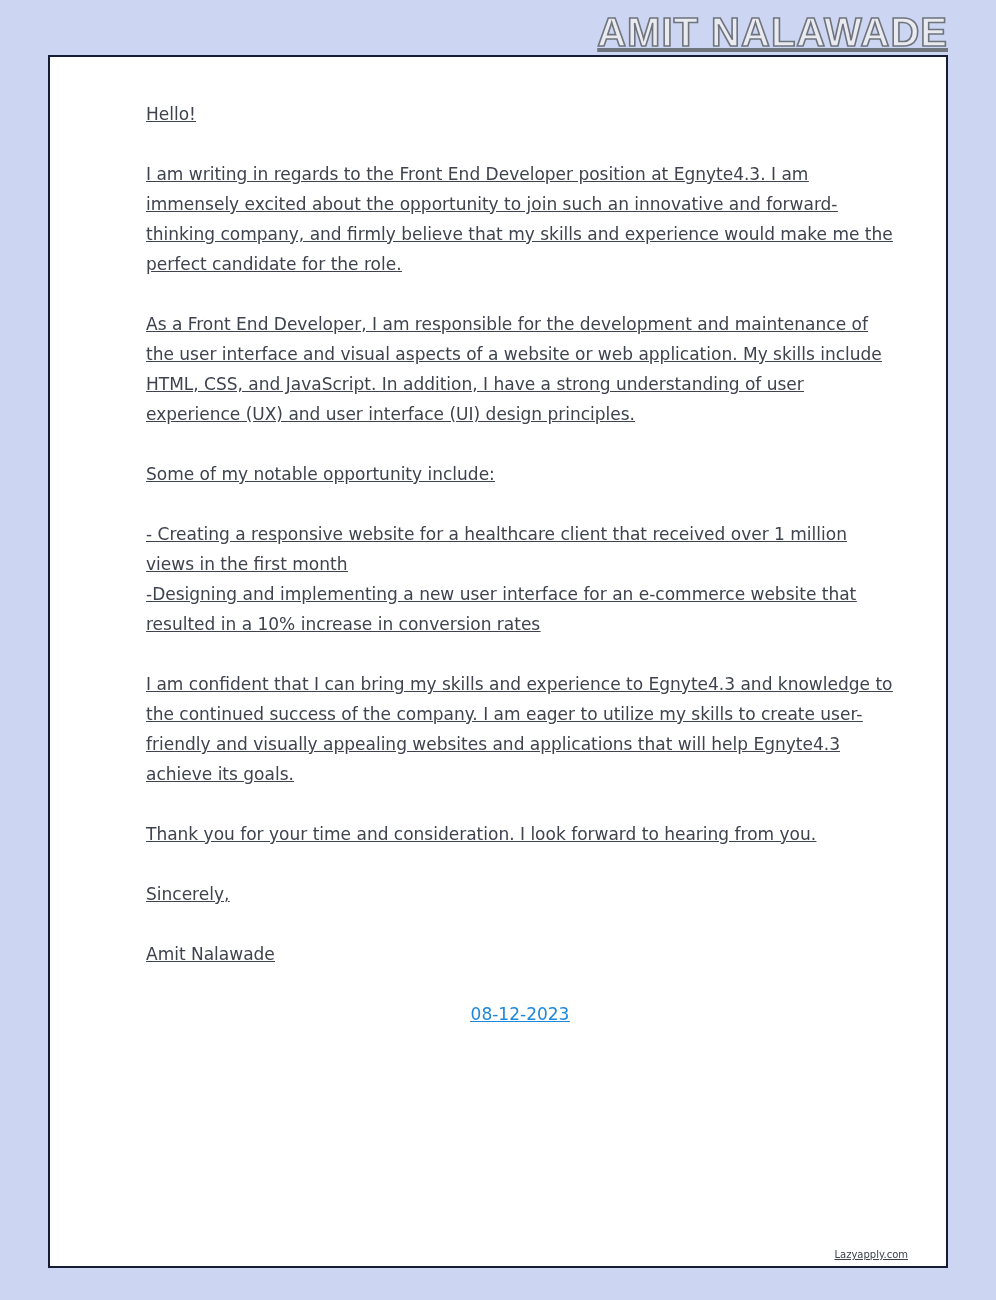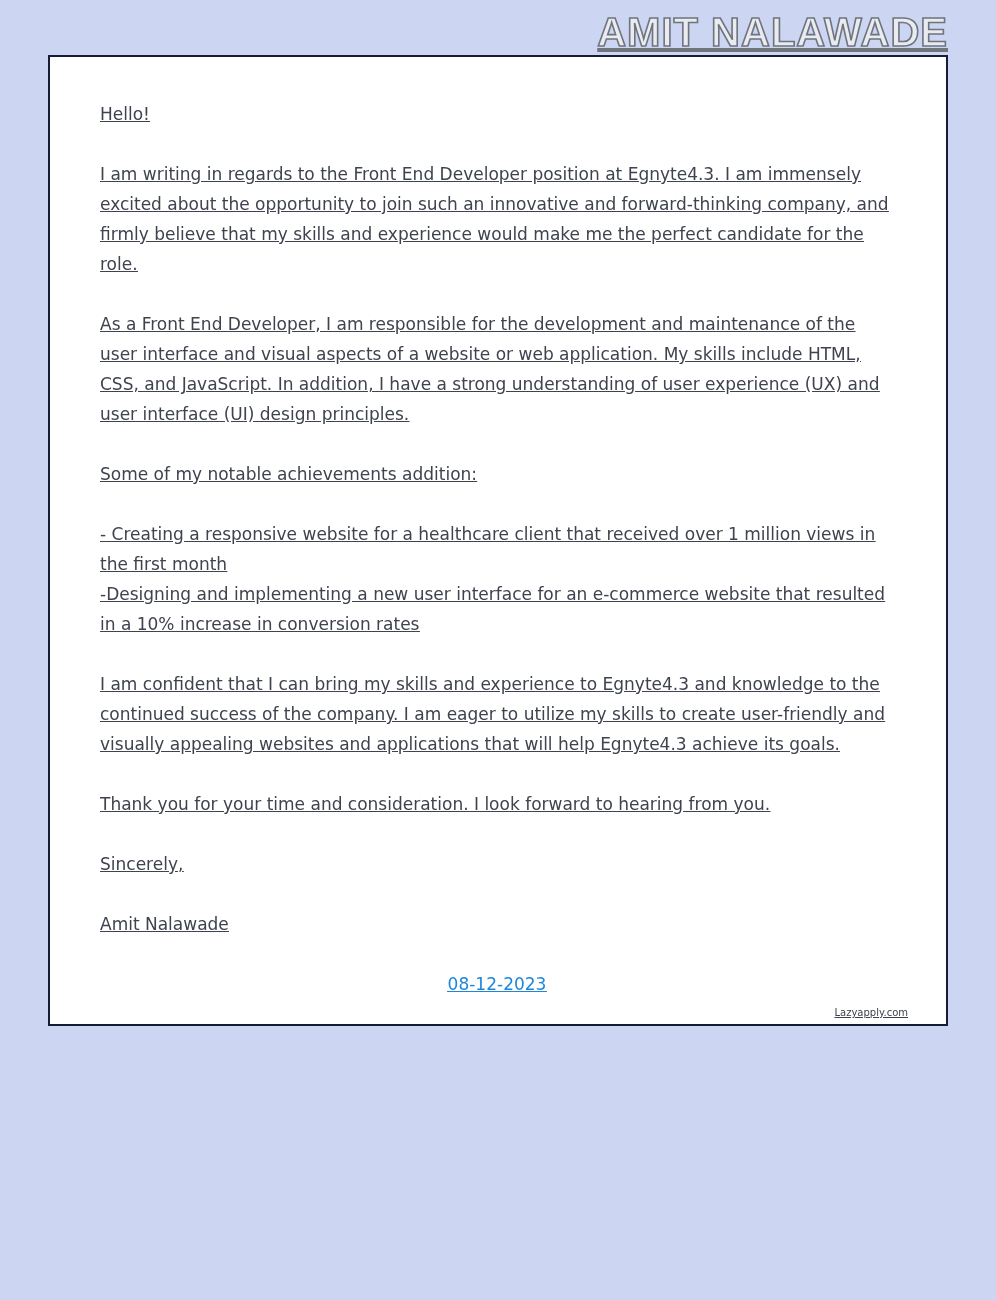--- a/index.html
+++ b/index.html
@@ -41,23 +41,24 @@
     color: var(--header_fill, #e9ebf0);
     -webkit-text-stroke: 1.6px var(--header_outline, #6f747d);
     border-bottom: 2px solid #5a606c;
     padding-bottom: 3px;
   }
   .page {
     position: absolute;
     left: 48px;
     top: 55px;
     width: 900px;
-    height: 971px;
+    height: 1213px;
     background: #ffffff;
     border: 2px solid var(--page_border, #151c34);
+    padding-left: 46px;
   }
   .content {
     padding: 42px 52px 0 50px;
     color: var(--text, #3e434e);
     font-size: 17px;
     line-height: 30px;
   }
   .content p {
     margin: 0 0 30px 0;
   }
@@ -86,21 +87,21 @@
   <div class="page">
     <div class="content">
 
       <p>Hello!</p>
 
       <p>I am writing in regards to the Front End Developer position at Egnyte4.3. I am immensely excited about the opportunity to join such an innovative and forward-thinking company, and firmly believe that my skills and experience would make me the perfect candidate for the role.</p>
 
       <p>As a Front End Developer, I am responsible for the development and maintenance of the user interface and visual aspects of a website or web application. My skills include HTML, CSS, and JavaScript. In addition, I have a strong understanding of user experience (UX) and user interface (UI) design principles.</p>
 
 
-      <p>Some of my notable achievements addition:</p>
+      <p>Some of my notable opportunity include:</p>
 
       <p>
         <span>- Creating a responsive website for a healthcare client that received over 1 million views in the first month</span><br>
         <span>-Designing and implementing a new user interface for an e-commerce website that resulted in a 10% increase in conversion rates</span>
       </p>
 
       <p>I am confident that I can bring my skills and experience to Egnyte4.3 and knowledge to the continued success of the company. I am eager to utilize my skills to create user-friendly and visually appealing websites and applications that will help Egnyte4.3 achieve its goals.</p>
 
       <p>Thank you for your time and consideration. I look forward to hearing from you.</p>
 

